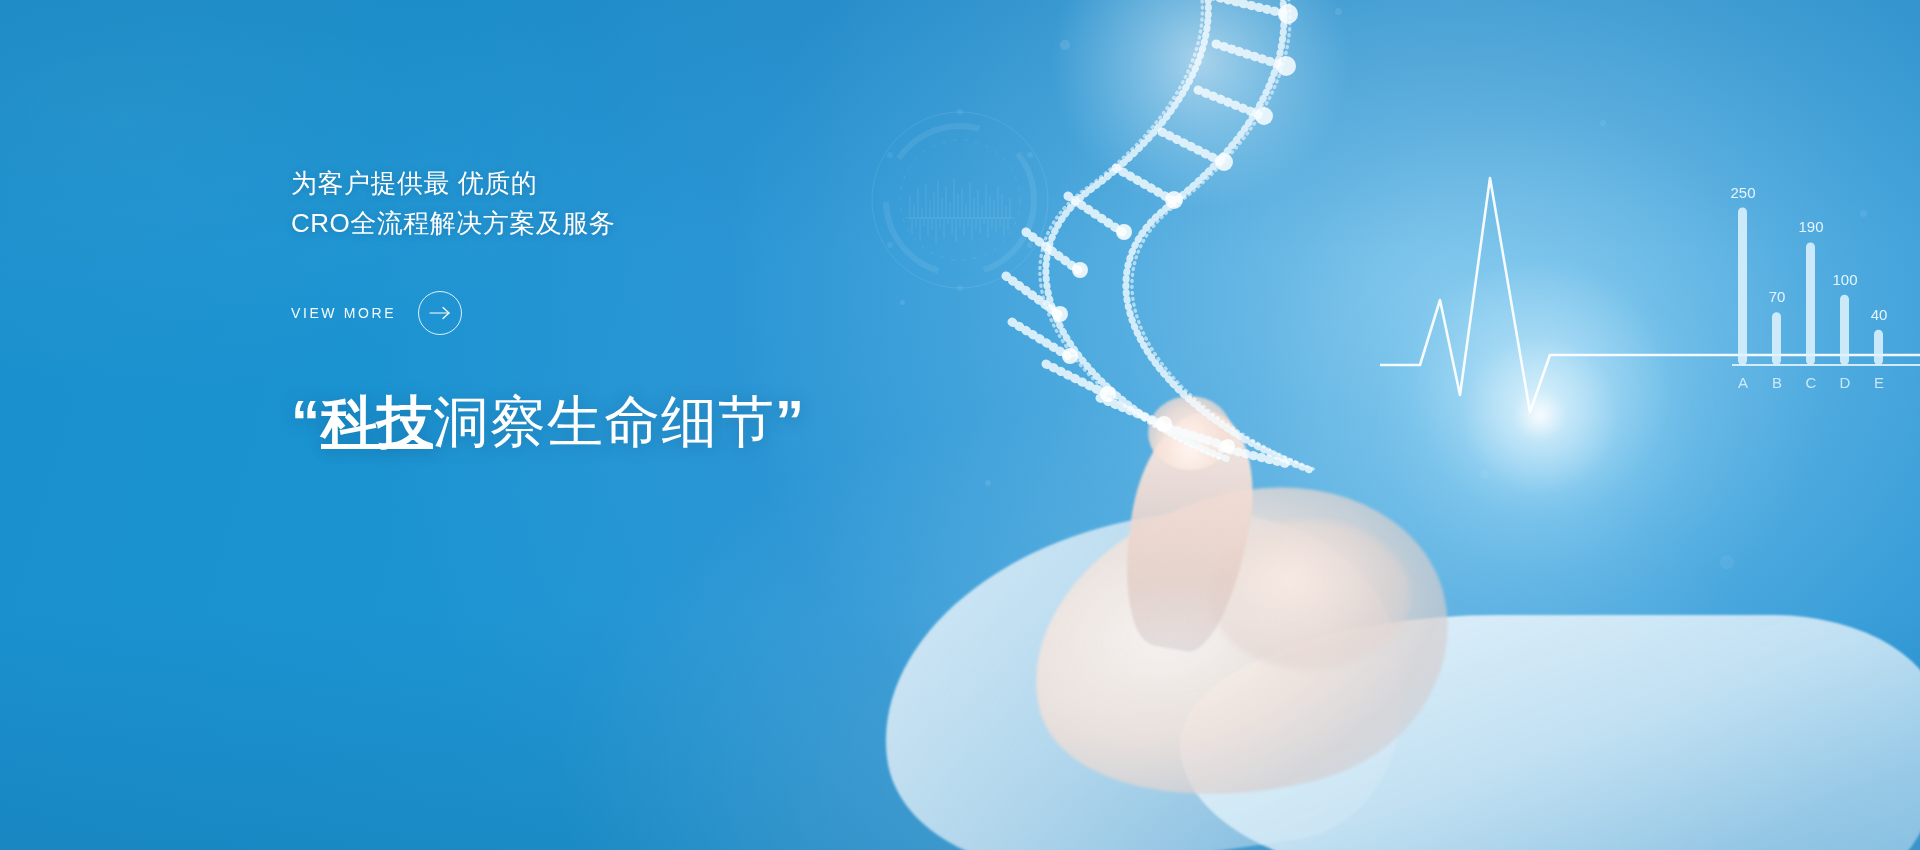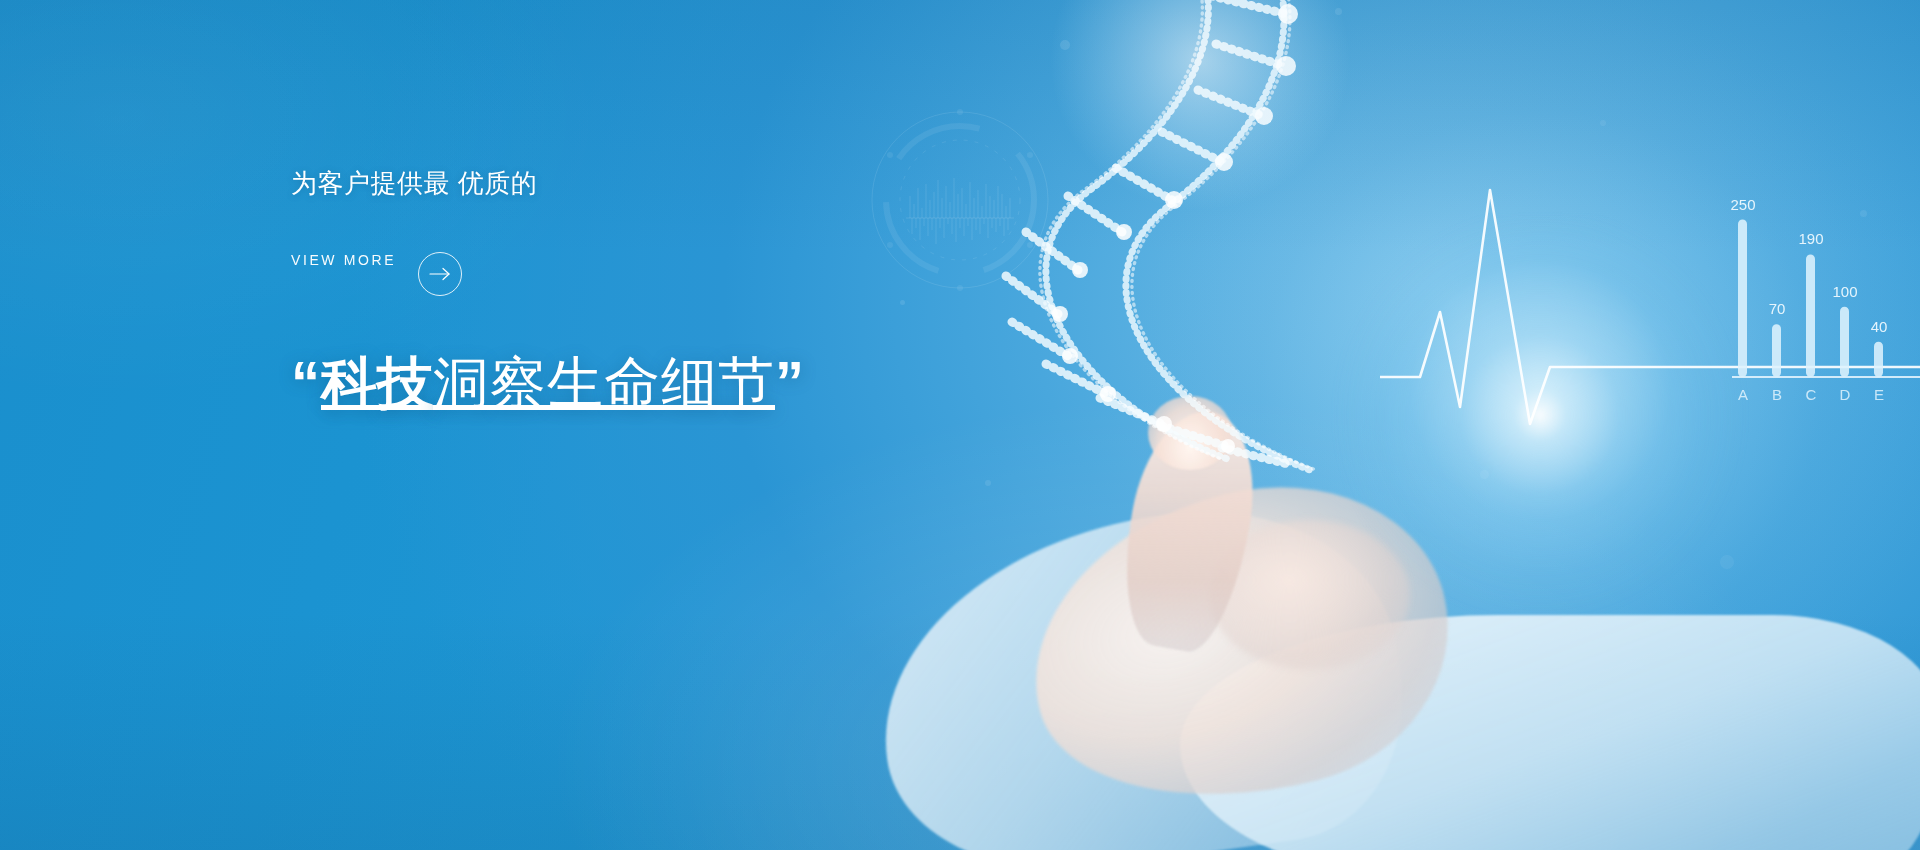--- a/index.html
+++ b/index.html
@@ -80,21 +80,21 @@
   .bloom {
     position:absolute; left:1330px; top:215px; width:420px; height:400px;
     background:radial-gradient(circle at 50% 50%, rgba(255,255,255,0.92) 0px, rgba(225,246,255,0.55) 26px, rgba(165,222,250,0.26) 80px, rgba(120,200,240,0.08) 160px, rgba(0,0,0,0) 210px);
     filter:blur(2px);
   }
 
   
   .hud-ring { position:absolute; left:860px; top:100px; width:200px; height:200px; opacity:0.75; }
 
   
-  .chart-holo { position:absolute; left:1380px; top:162px; width:540px; height:280px; }
+  .chart-holo { position:absolute; left:1380px; top:150px; width:540px; height:280px; }
 
   
   .bokeh { position:absolute; border-radius:50%; background:rgba(255,255,255,0.30); filter:blur(0.6px); }
 
   
   #content {
     position:absolute;
     left:291px; top:164px;
     width:760px;
     z-index:40;
@@ -117,20 +117,21 @@
     font-weight:400;
     letter-spacing:2px;
     white-space:nowrap;
     text-shadow:0 2px 14px rgba(16,84,130,0.38);
   }
   .headline .dot { padding:0 16px; font-size:46px; vertical-align:4px; }
 
   .view-more {
     margin-top:48px;
     display:inline-flex;
+    align-items:center;
     gap:22px;
     cursor:pointer;
   }
   .view-more .vm-label {
     color:#ffffff;
     font-size:14px;
     letter-spacing:2.6px;
     font-weight:400;
     opacity:0.97;
   }
@@ -145,21 +146,21 @@
     margin-top:54px;
     color:#ffffff;
     font-size:56px;
     line-height:1.1;
     letter-spacing:1px;
     white-space:nowrap;
     text-shadow:0 2px 16px rgba(16,84,130,0.40);
   }
   .quote .qmark { font-weight:700; font-size:58px; }
   .quote .kw { font-weight:700; letter-spacing:0px;text-decoration:underline; }
-  .quote .rest { font-weight:300;text-decoration:underline; }
+  .quote .rest { font-weight:300; }
 </style>
 </head>
 <body>
 
 <div id="banner">
 
   <div class="bg-layer vignette"></div>
 
   <div class="bg-layer">
     <div class="bokeh" style="left:1060px; top:40px; width:10px; height:10px; opacity:.35;"></div>
@@ -299,20 +300,21 @@
           <text x="499" y="238">E</text>
         </g>
       </g>
     </svg>
   </div>
 
   <div id="content">
 
     <div class="sub-lines">
       <span class="l1">为客户提供最 优质的</span>
+      <span class="l2">CRO全流程解决方案及服务</span>
     </div>
 
 
     <div class="view-more">
       <span class="vm-label">VIEW MORE</span>
       <span class="vm-circle">
         <svg width="22" height="14" viewBox="0 0 22 14" fill="none" stroke="#ffffff" stroke-width="1.2" stroke-linecap="round" stroke-linejoin="round">
           <path d="M1 7 H20"></path>
           <path d="M14 1.5 L20 7 L14 12.5"></path>
         </svg>

